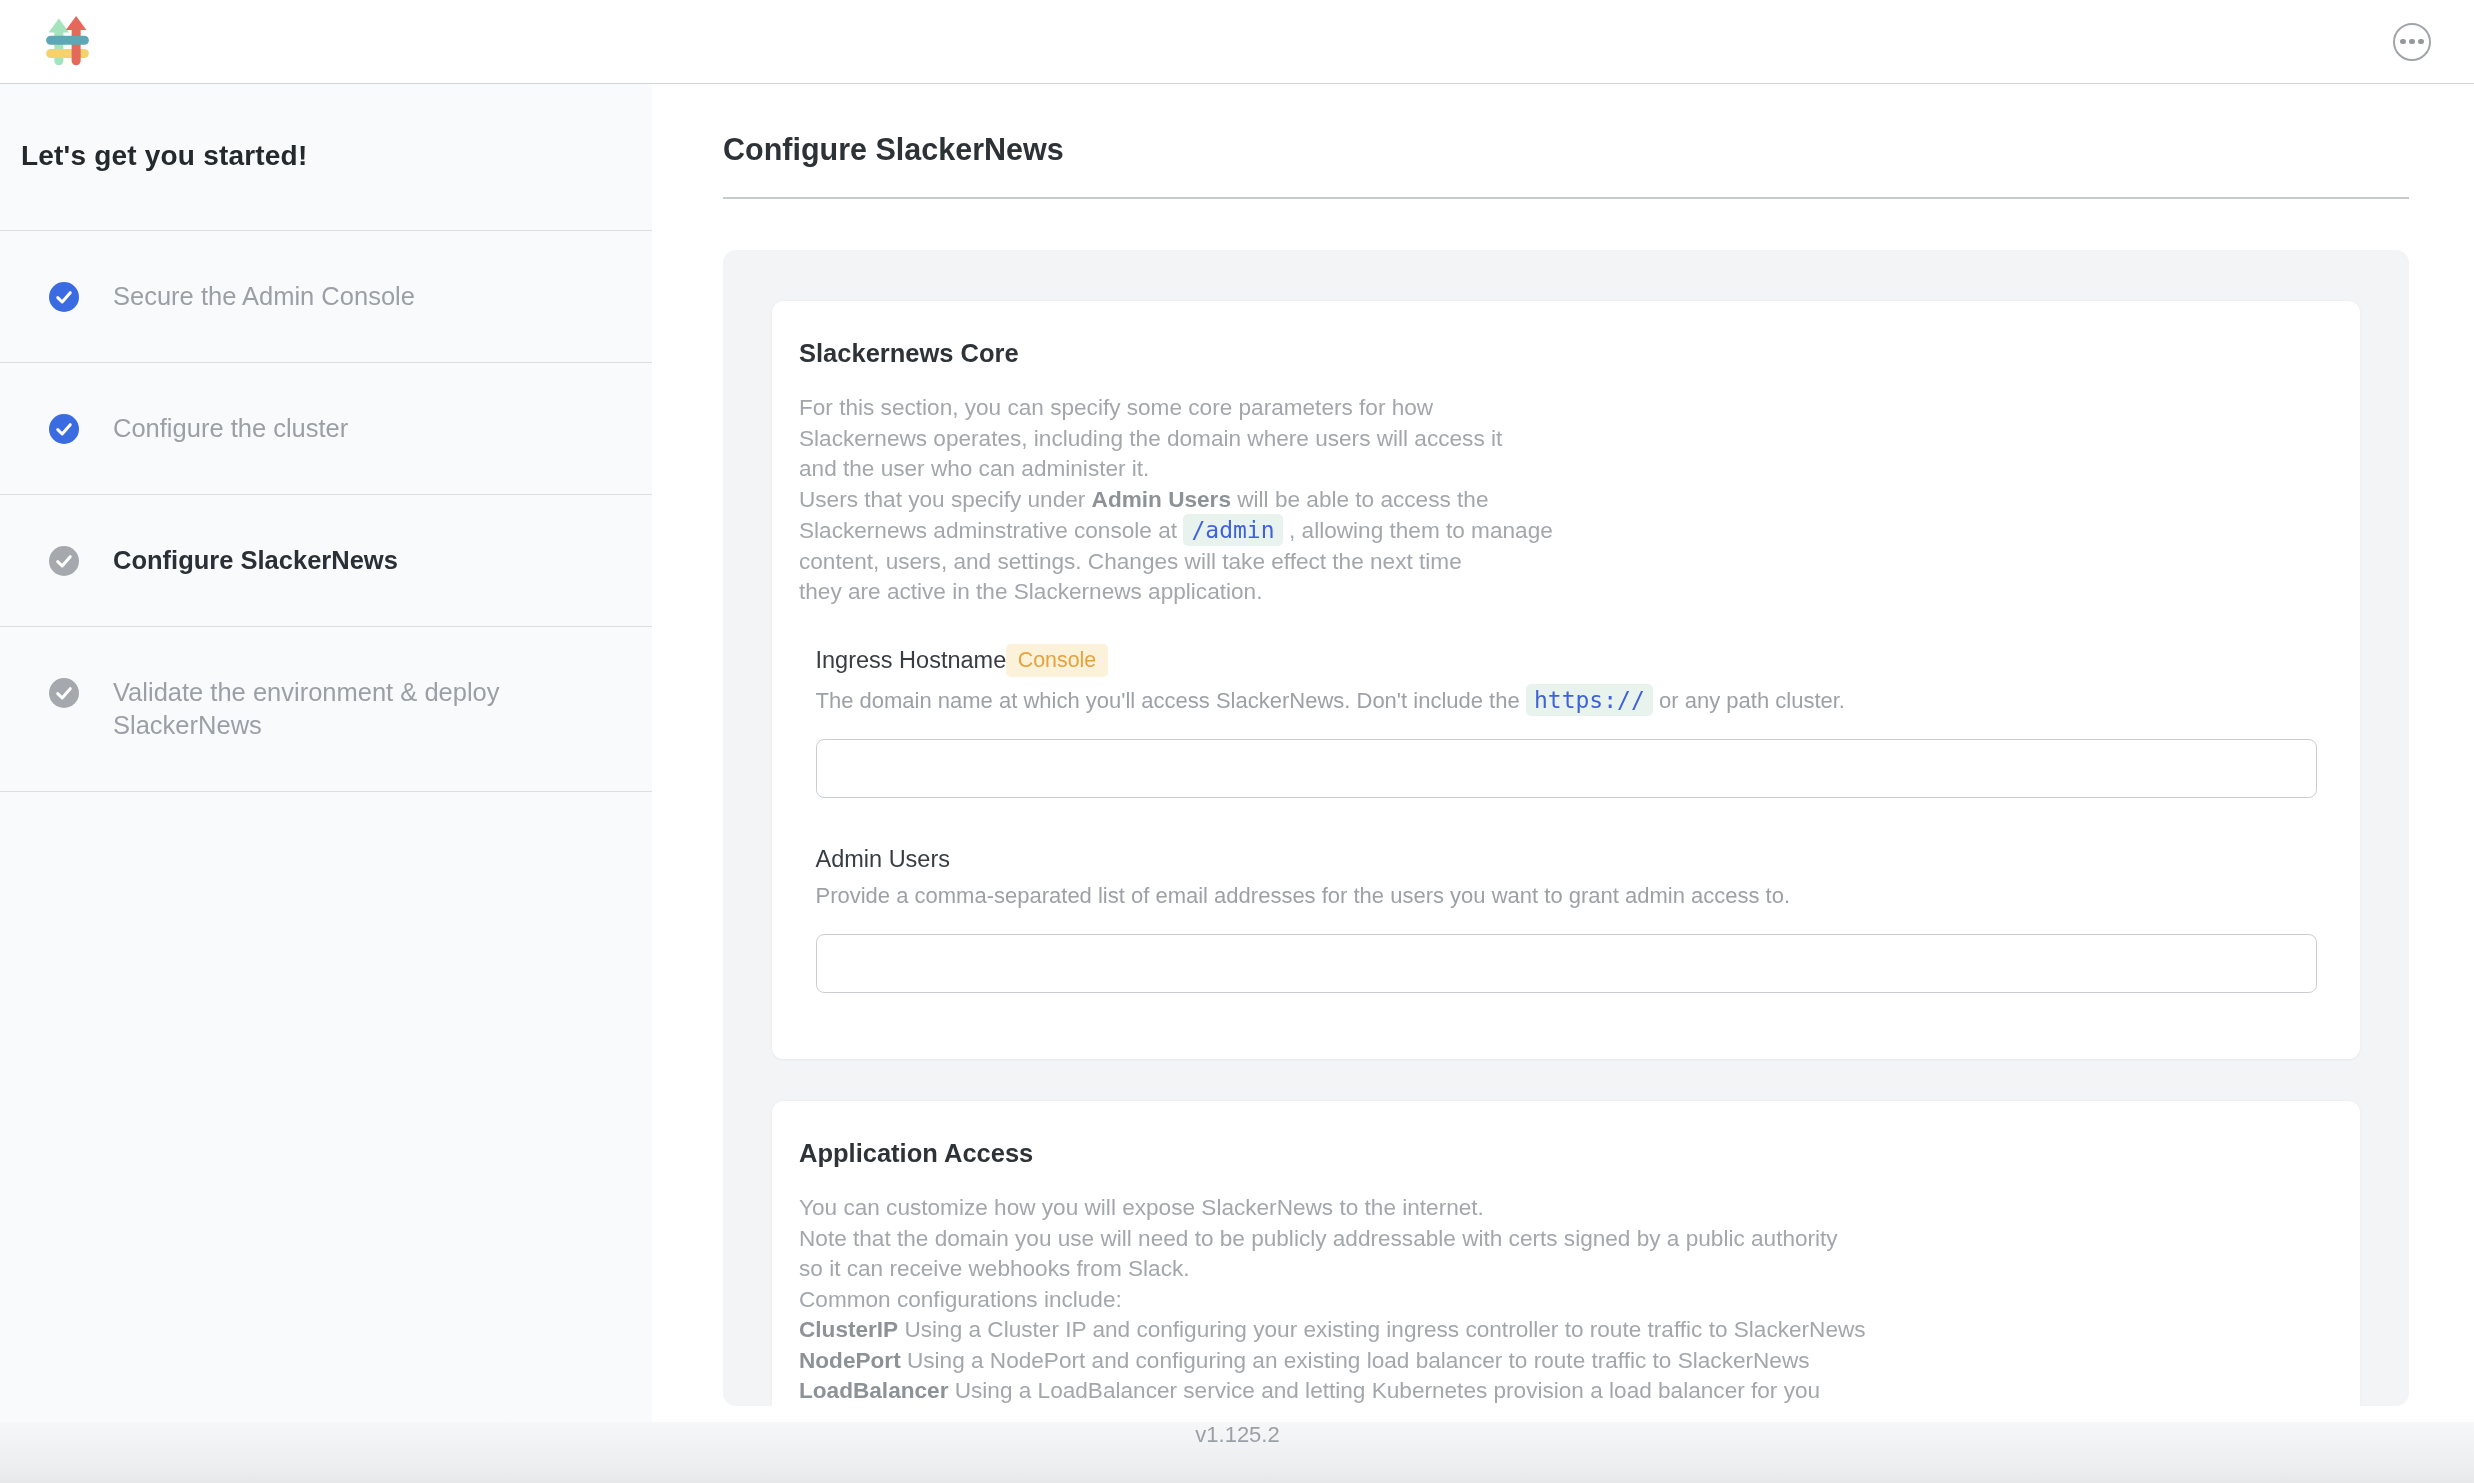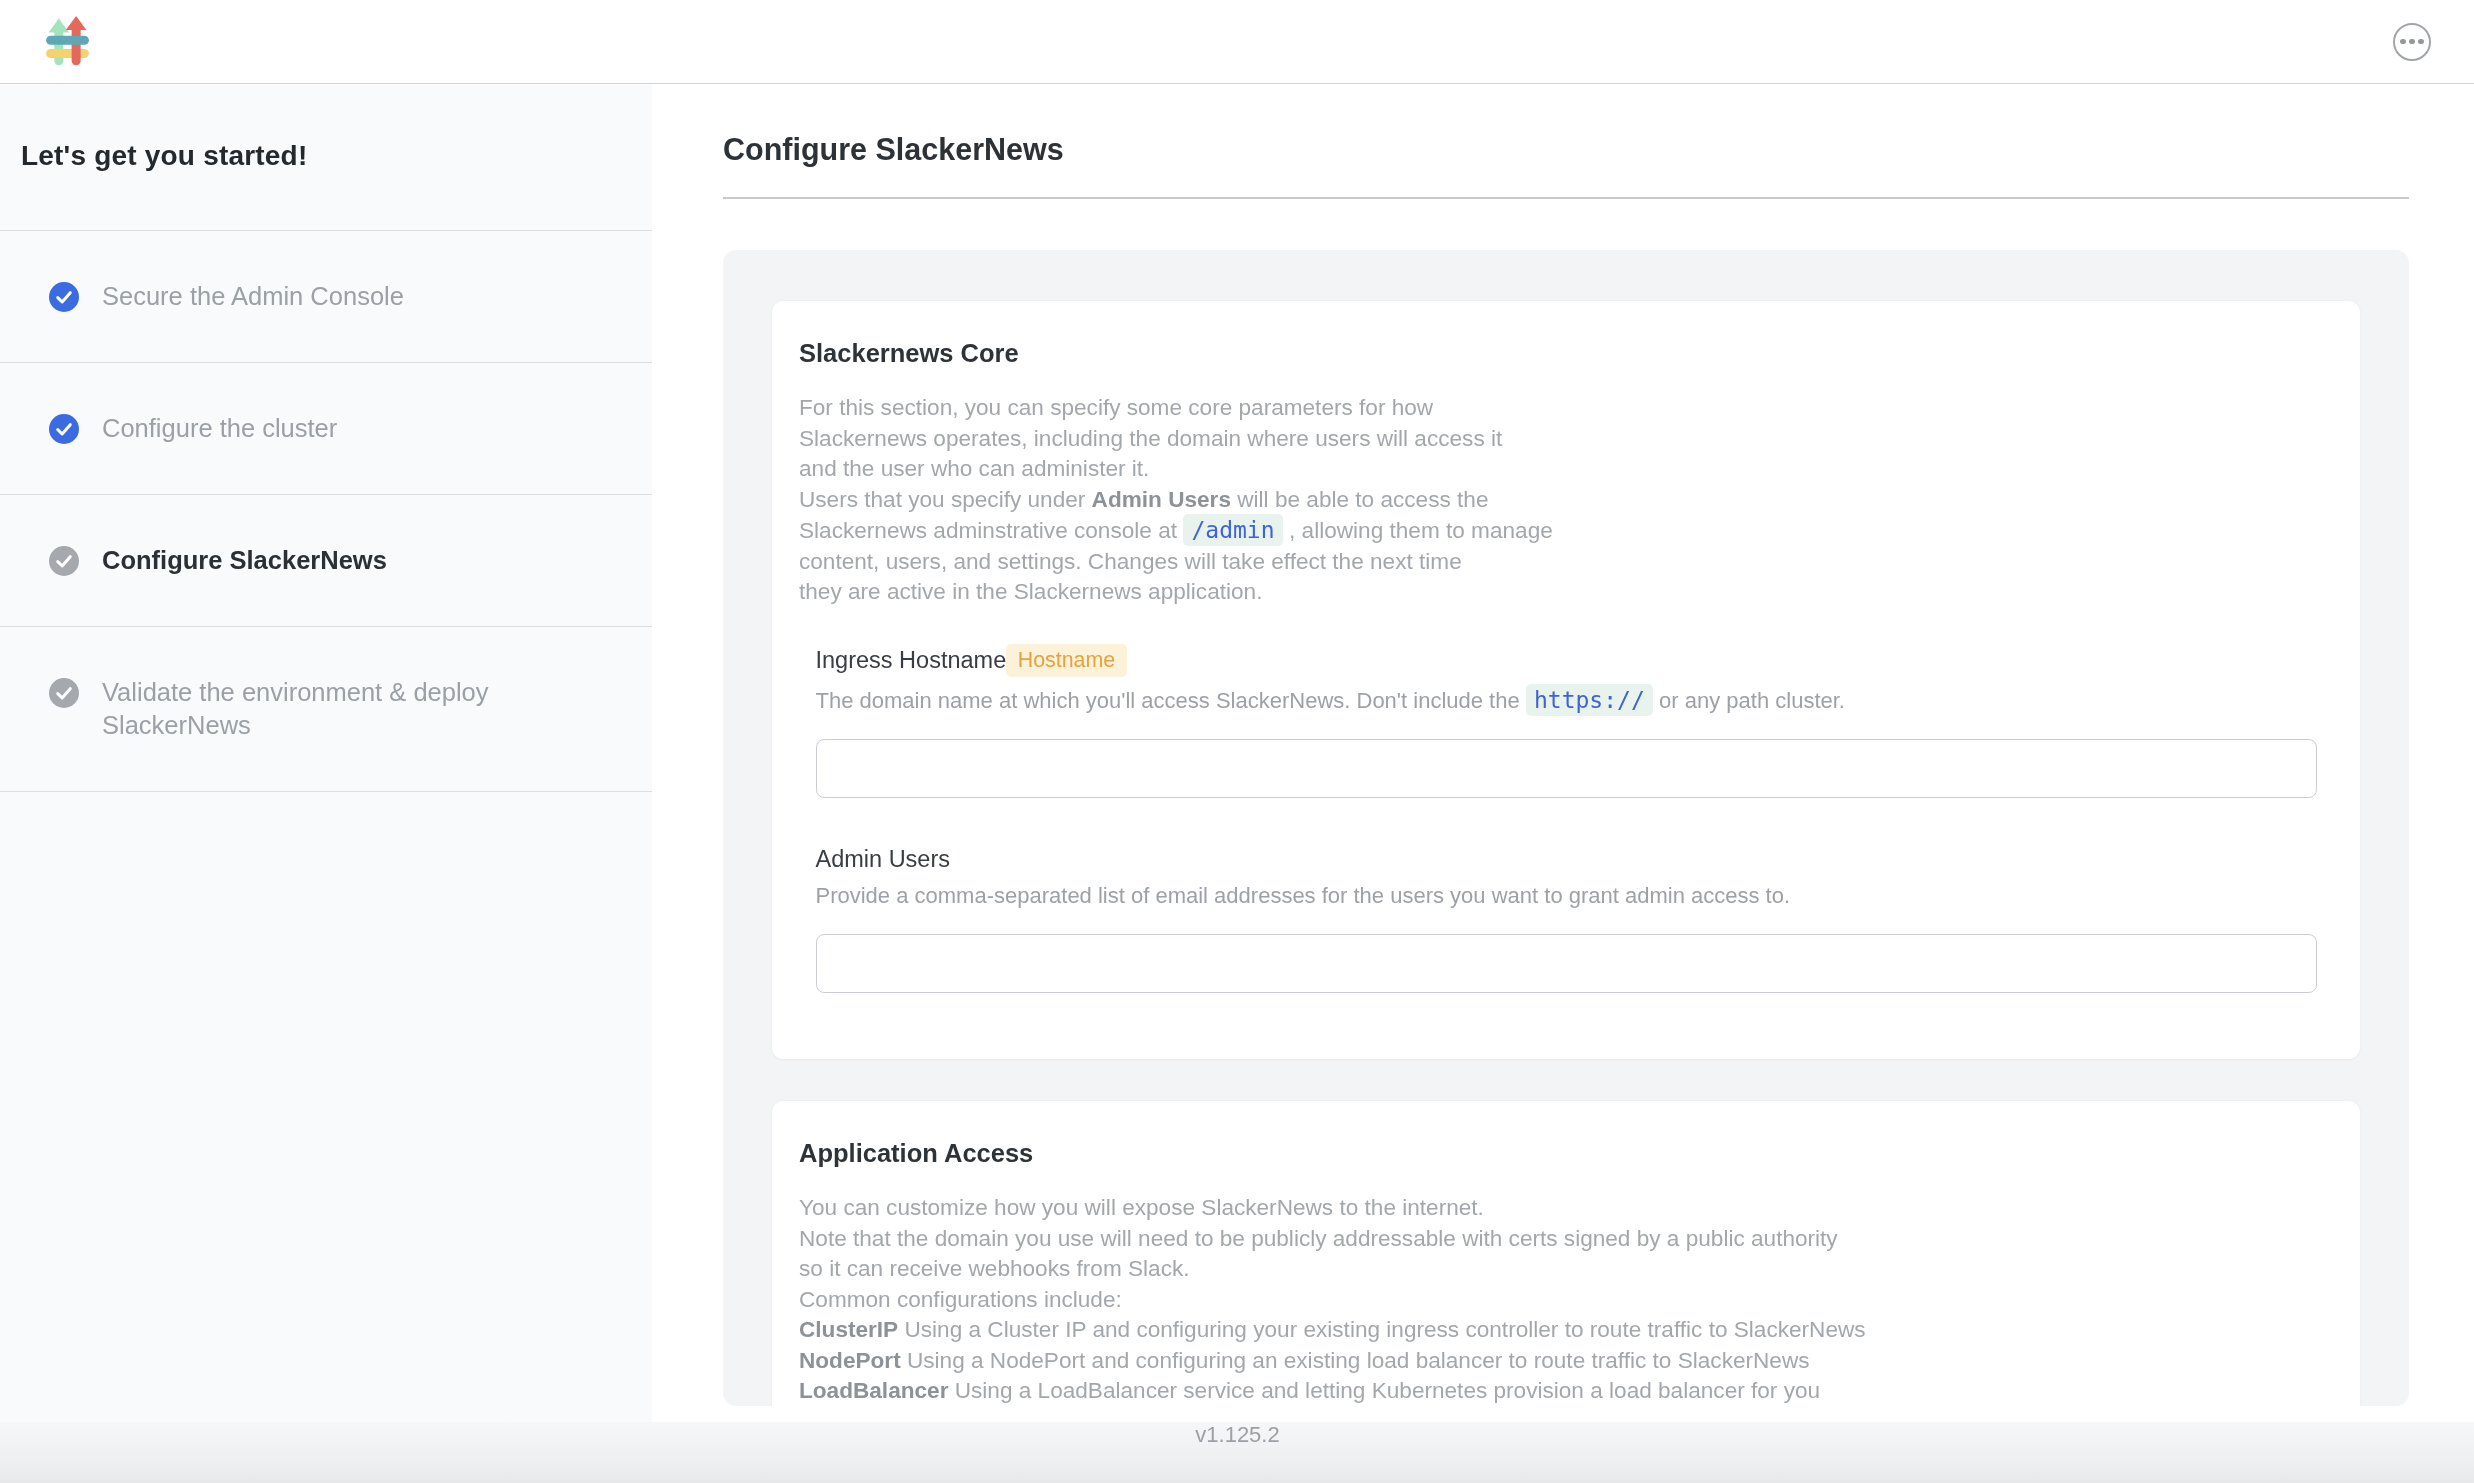--- a/index.html
+++ b/index.html
@@ -37,21 +37,21 @@
     width: 652px; flex-shrink: 0; box-sizing: border-box;
     background: #f9fafb;
   }
   .sidebar-heading {
     padding: 56px 21px 58px;
     border-bottom: 1.6px solid #dcdfe2;
     font-size: 28px; font-weight: bold; color: #24292e;
     letter-spacing: 0.2px;
   }
   .step {
-    display: flex; align-items: flex-start; gap: 23px;
+    display: flex; align-items: flex-start; gap: 34px;
     padding: 49px 49px;
     border-bottom: 1.6px solid #dcdfe2;
     cursor: pointer;
   }
   .step-check { width: 30px; height: 30px; flex-shrink: 0; margin-top: 1.6px; }
   .step-label { font-size: 25.5px; line-height: 33px; color: #9ba0a6; }
   .step.active .step-label { color: #2b3036; font-weight: bold; }
 
   
   .main {
@@ -173,21 +173,21 @@
 
     <div class="panel">
 
       <section class="card">
         <h2 class="card-heading">Slackernews Core</h2>
         <div class="card-desc"><span class="seg-text">For this section, you can specify some core parameters for how</span><br><span class="seg-text">Slackernews operates, including the domain where users will access it</span><br><span class="seg-text">and the user who can administer it.</span><br><span class="seg-text">Users that you specify under </span><span class="seg-bold">Admin Users</span><span class="seg-text"> will be able to access the</span><br><span class="seg-text">Slackernews adminstrative console at </span><span class="seg-code">/admin</span><span class="seg-text"> , allowing them to manage</span><br><span class="seg-text">content, users, and settings. Changes will take effect the next time</span><br><span class="seg-text">they are active in the Slackernews application.</span></div>
 
         <div class="field">
           <div class="field-label-row">
             <span class="field-label">Ingress Hostname</span>
-            <span class="required-badge">Hostname</span>
+            <span class="required-badge">Console</span>
           </div>
           <div class="field-help"><span class="seg-text">The domain name at which you'll access SlackerNews. Don't include the </span><span class="seg-code">https://</span><span class="seg-text"> or any path cluster.</span></div>
           <input type="text" class="field-input" value="" style="">
         </div>
 
         <div class="field">
           <div class="field-label-row">
             <span class="field-label">Admin Users</span>
           </div>
           <div class="field-help"><span class="seg-text">Provide a comma-separated list of email addresses for the users you want to grant admin access to.</span></div>

